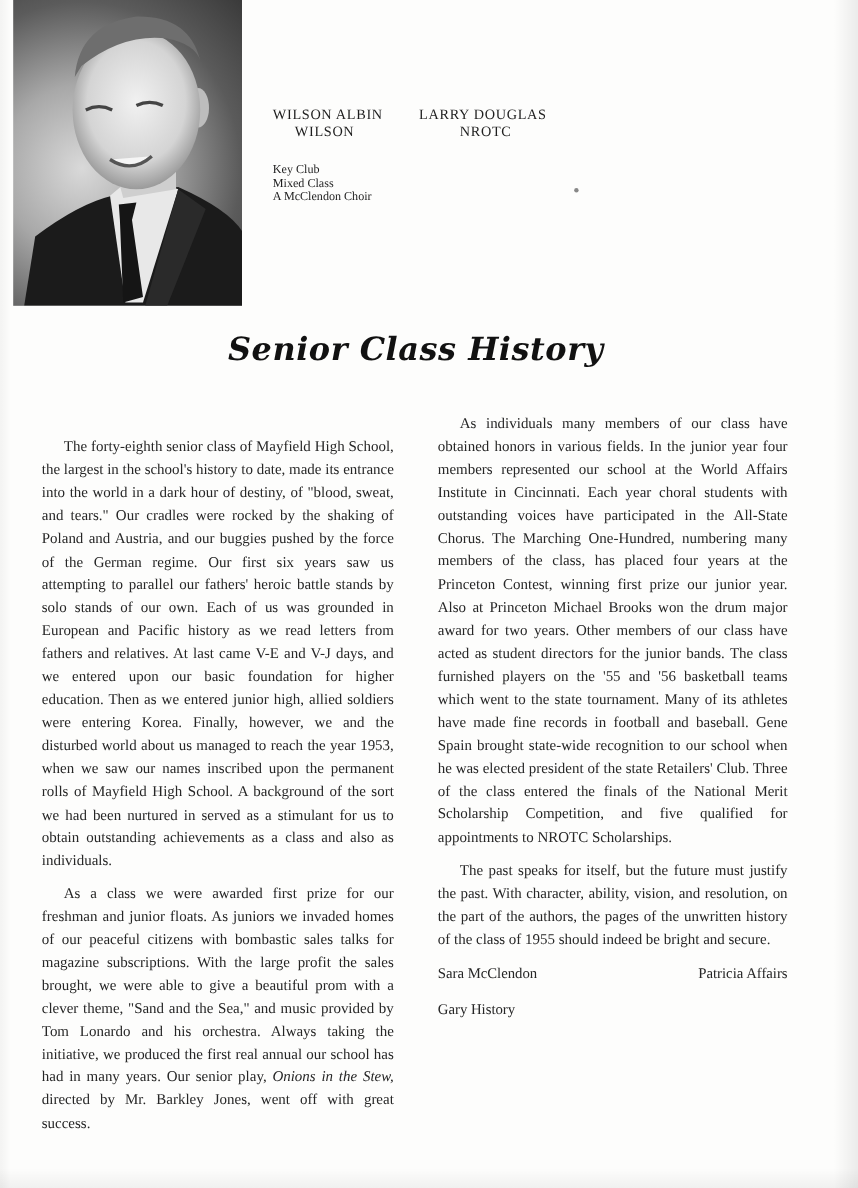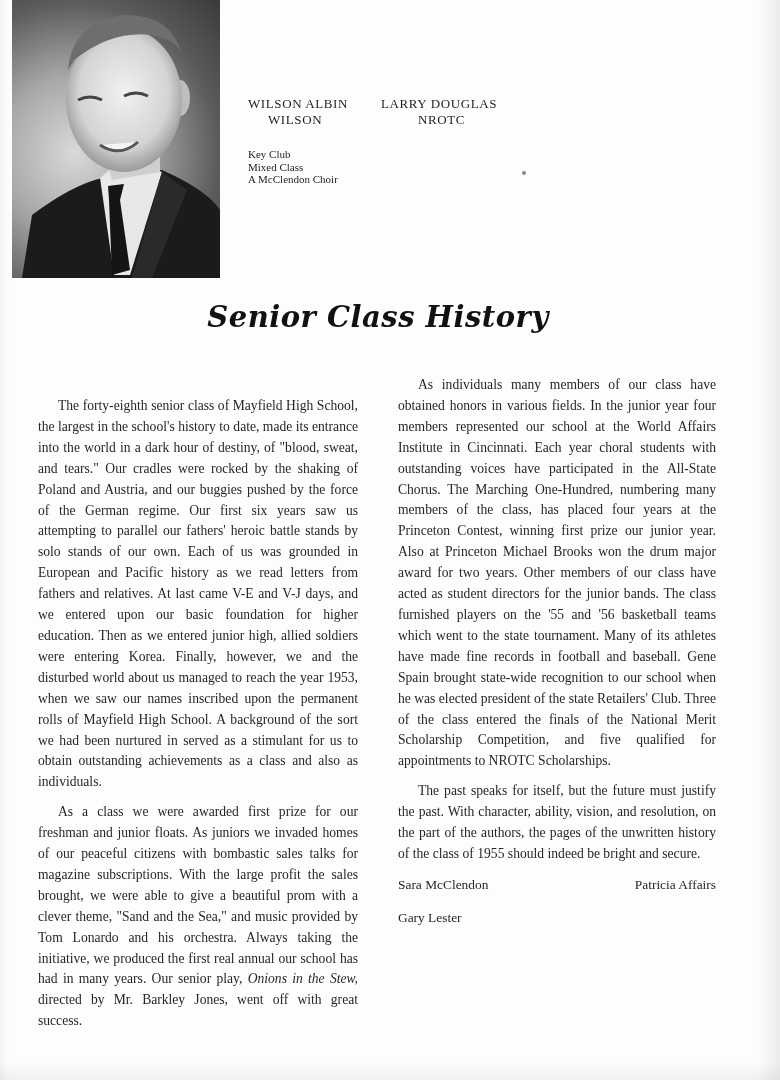--- a/index.html
+++ b/index.html
@@ -128,15 +128,15 @@
   <p>The forty-eighth senior class of Mayfield High School, the largest in the school's history to date, made its entrance into the world in a dark hour of destiny, of "blood, sweat, and tears." Our cradles were rocked by the shaking of Poland and Austria, and our buggies pushed by the force of the German regime. Our first six years saw us attempting to parallel our fathers' heroic battle stands by solo stands of our own. Each of us was grounded in European and Pacific history as we read letters from fathers and relatives. At last came V-E and V-J days, and we entered upon our basic foundation for higher education. Then as we entered junior high, allied soldiers were entering Korea. Finally, however, we and the disturbed world about us managed to reach the year 1953, when we saw our names inscribed upon the permanent rolls of Mayfield High School. A background of the sort we had been nurtured in served as a stimulant for us to obtain outstanding achievements as a class and also as individuals.</p>
   <p><span>As a class we were awarded first prize for our freshman and junior floats. As juniors we invaded homes of our peaceful citizens with bombastic sales talks for magazine subscriptions. With the large profit the sales brought, we were able to give a beautiful prom with a clever theme, "Sand and the Sea," and music provided by Tom Lonardo and his orchestra. Always taking the initiative, we produced the first real annual our school has had in many years. Our senior play, </span><span class="ital">Onions in the Stew,</span><span> directed by Mr. Barkley Jones, went off with great success.</span></p>
 </div>
 
 <div class="col col-right">
   <p>As individuals many members of our class have obtained honors in various fields. In the junior year four members represented our school at the World Affairs Institute in Cincinnati. Each year choral students with outstanding voices have participated in the All-State Chorus. The Marching One-Hundred, numbering many members of the class, has placed four years at the Princeton Contest, winning first prize our junior year. Also at Princeton Michael Brooks won the drum major award for two years. Other members of our class have acted as student directors for the junior bands. The class furnished players on the '55 and '56 basketball teams which went to the state tournament. Many of its athletes have made fine records in football and baseball. Gene Spain brought state-wide recognition to our school when he was elected president of the state Retailers' Club. Three of the class entered the finals of the National Merit Scholarship Competition, and five qualified for appointments to NROTC Scholarships.</p>
   <p>The past speaks for itself, but the future must justify the past. With character, ability, vision, and resolution, on the part of the authors, the pages of the unwritten history of the class of 1955 should indeed be bright and secure.</p>
   <div class="signatures">
     <span>Sara McClendon</span>
     <span>Patricia Affairs</span>
-    <span>Gary Lester</span>
+    <span>Gary History</span>
   </div>
 </div>
 
 </body></html>

